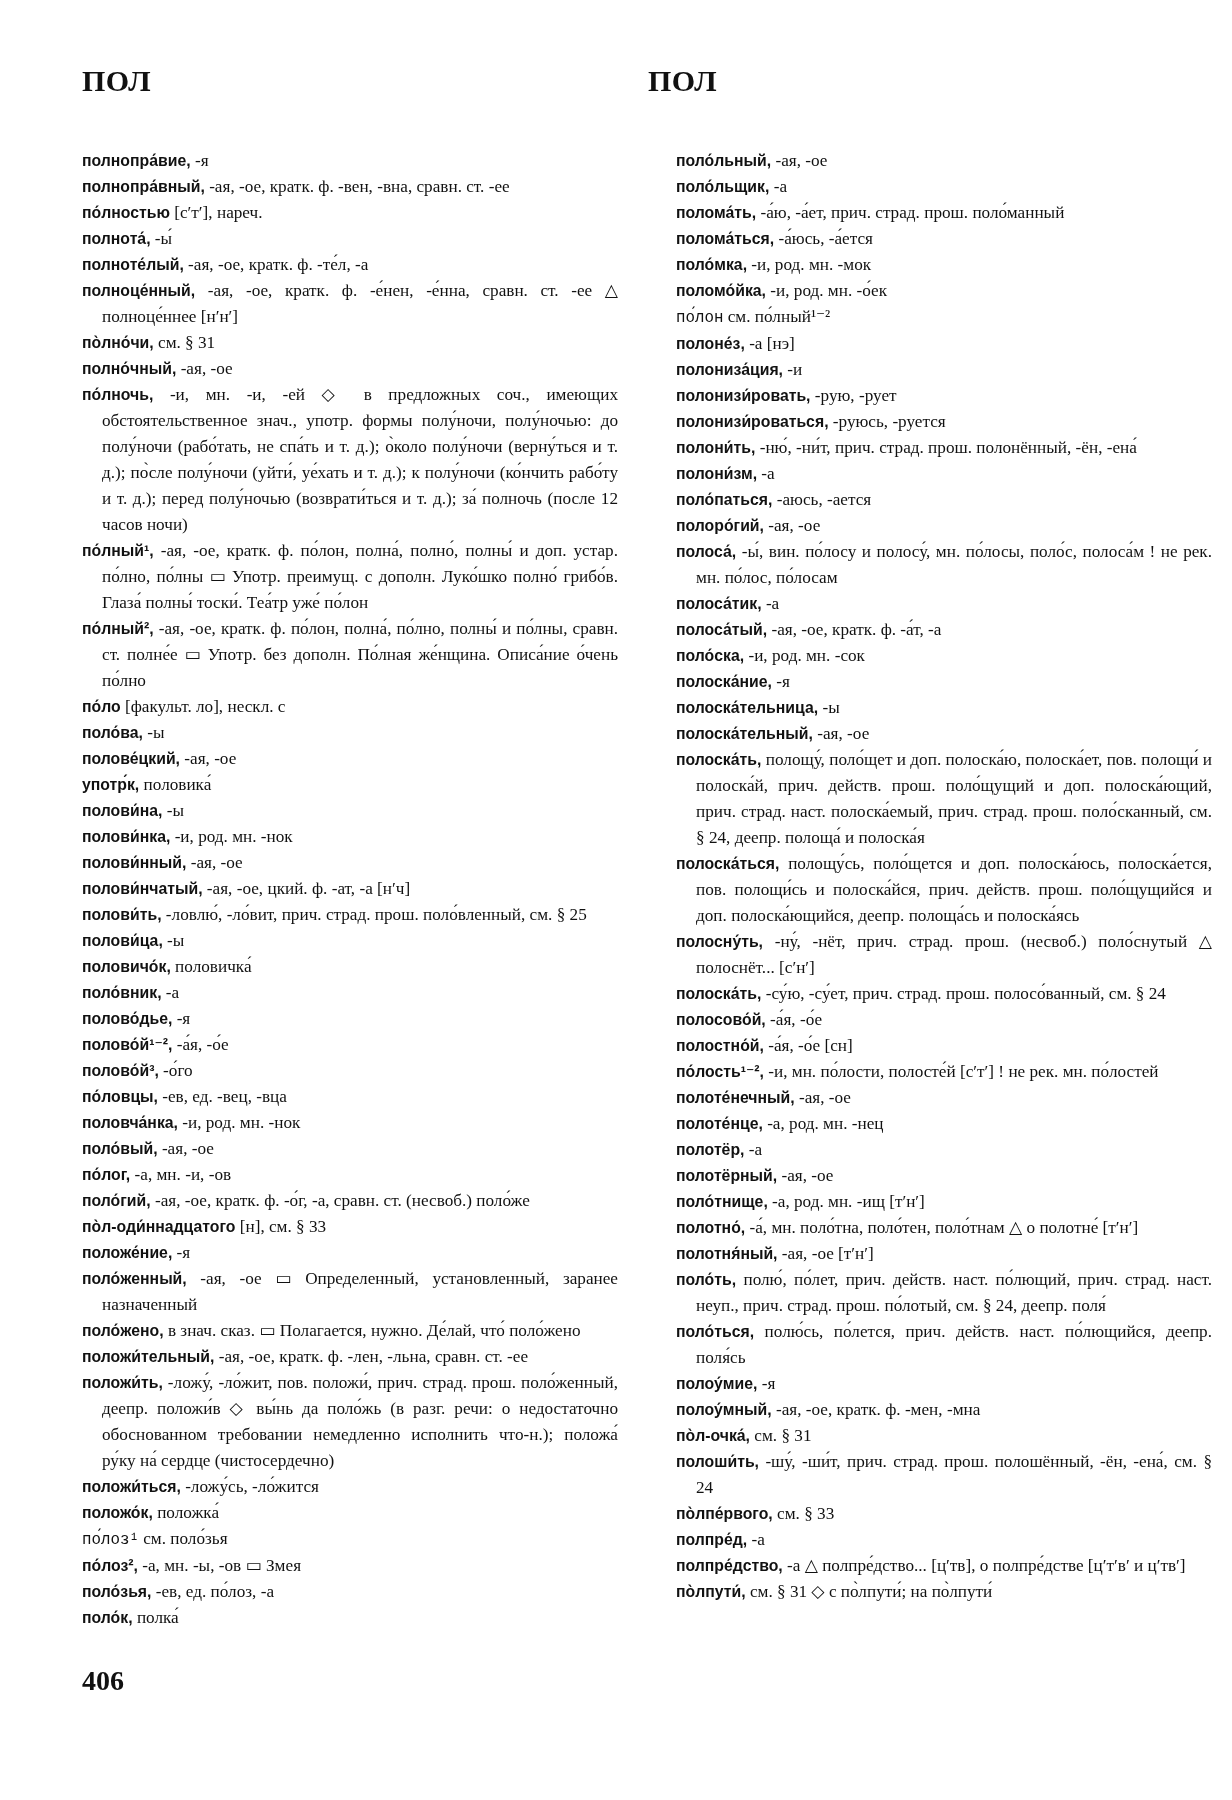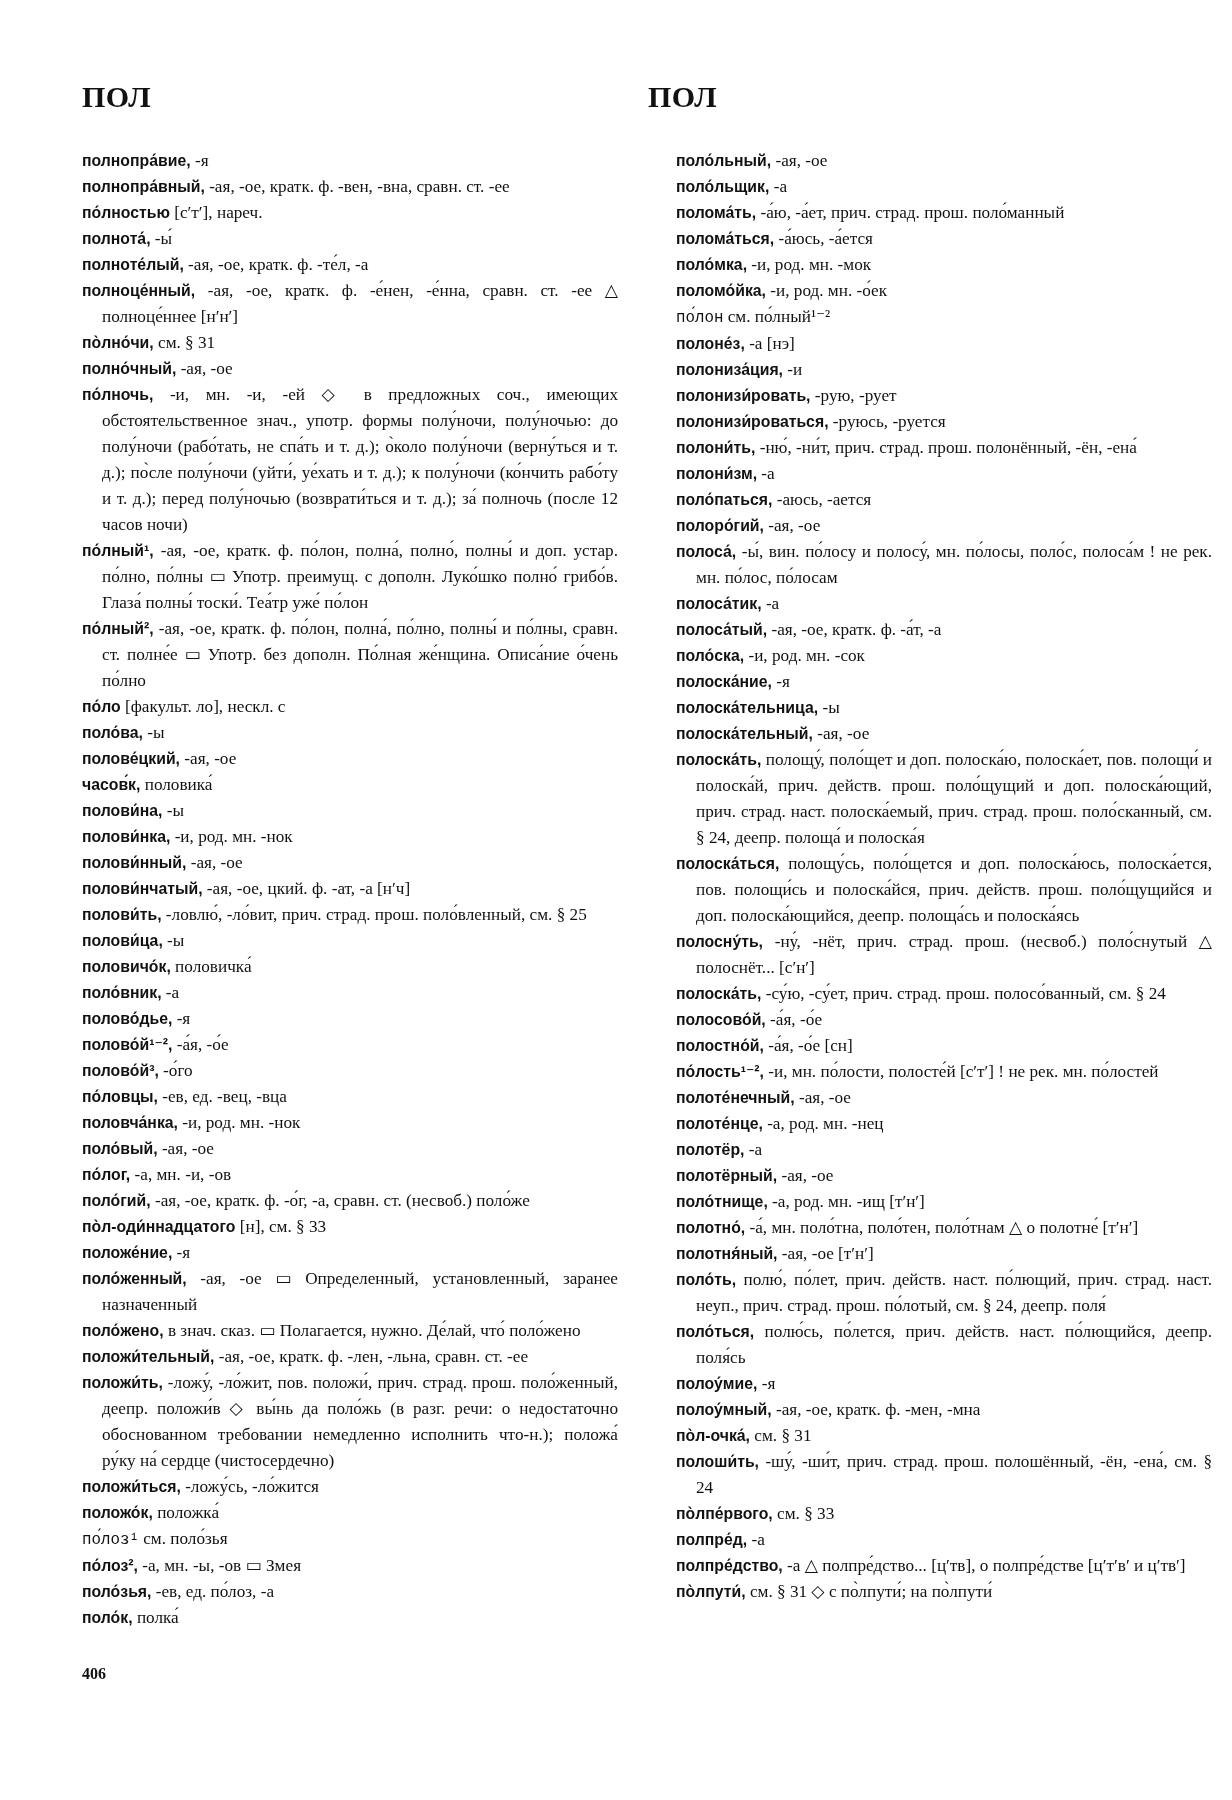--- a/index.html
+++ b/index.html
@@ -1,27 +1,27 @@
 <!DOCTYPE html>
 <html><head>
 <meta charset="utf-8">
 <style>
   html, body { margin: 0; padding: 0; background: #ffffff; }
   body { width: 1232px; height: 1800px; position: relative; overflow: hidden;
          font-family: "Liberation Serif", "DejaVu Serif", serif; color: #111; }
-  .running-head { position: absolute; top: 80px; font-size: 30px; font-weight: bold; letter-spacing: 0.5px; }
+  .running-head { position: absolute; top: 64px; font-size: 30px; font-weight: bold; letter-spacing: 0.5px; }
   .rh-left { left: 82px; }
   .rh-right { left: 648px; }
   .column { position: absolute; top: 148px; width: 536px; font-size: 17.2px; line-height: 26px; }
   .col-left { left: 82px; }
   .col-right { left: 648px; margin-left: 28px; }
   .entry { padding-left: 20px; text-indent: -20px; text-align: justify; margin: 0; }
   .hw { font-weight: bold; font-family: "Liberation Sans", "DejaVu Sans", sans-serif; font-size: 15.8px; }
   .hw-plain { font-weight: normal; font-family: Liberation Mono, monospace; }
-  .page-number { position: absolute; left: 82px; top: 1665px; font-size: 16px; font-weight: bold; text-align: center; }
+  .page-number { position: absolute; left: 82px; top: 1665px; font-size: 28px; font-weight: bold; text-align: center; }
 </style>
 </head>
 <body>
 
 <div class="running-head rh-left">ПОЛ</div>
 <div class="running-head rh-right">ПОЛ</div>
 
 <div class="column col-left" id="col-left">
     <p class="entry"><span class="hw">полнопра́вие,</span><span> -я</span></p>
     <p class="entry"><span class="hw">полнопра́вный,</span><span> -ая, -ое, кратк. ф. -вен, -вна, сравн. ст. -ее</span></p>
@@ -30,21 +30,21 @@
     <p class="entry"><span class="hw">полноте́лый,</span><span> -ая, -ое, кратк. ф. -те́л, -а</span></p>
     <p class="entry"><span class="hw">полноце́нный,</span><span> -ая, -ое, кратк. ф. -е́нен, -е́нна, сравн. ст. -ее △ полноце́ннее [нʹнʹ]</span></p>
     <p class="entry"><span class="hw">по̀лно́чи,</span><span> см. § 31</span></p>
     <p class="entry"><span class="hw">полно́чный,</span><span> -ая, -ое</span></p>
     <p class="entry"><span class="hw">по́лночь,</span><span> -и, мн. -и, -ей ◇ в предложных соч., имеющих обстоятельственное знач., употр. формы полу́ночи, полу́ночью: до полу́ночи (рабо́тать, не спа́ть и т. д.); о̀коло полу́ночи (верну́ться и т. д.); по̀сле полу́ночи (уйти́, уе́хать и т. д.); к полу́ночи (ко́нчить рабо́ту и т. д.); перед полу́ночью (возврати́ться и т. д.); за́ полночь (после 12 часов ночи)</span></p>
     <p class="entry"><span class="hw">по́лный¹,</span><span> -ая, -ое, кратк. ф. по́лон, полна́, полно́, полны́ и доп. устар. по́лно, по́лны ▭ Употр. преимущ. с дополн. Луко́шко полно́ грибо́в. Глаза́ полны́ тоски́. Теа́тр уже́ по́лон</span></p>
     <p class="entry"><span class="hw">по́лный²,</span><span> -ая, -ое, кратк. ф. по́лон, полна́, по́лно, полны́ и по́лны, сравн. ст. полне́е ▭ Употр. без дополн. По́лная же́нщина. Описа́ние о́чень по́лно</span></p>
     <p class="entry"><span class="hw">по́ло</span><span> [факульт. ло], нескл. с</span></p>
     <p class="entry"><span class="hw">поло́ва,</span><span> -ы</span></p>
     <p class="entry"><span class="hw">полове́цкий,</span><span> -ая, -ое</span></p>
-    <p class="entry"><span class="hw">часов́к,</span><span> половика́</span></p>
+    <p class="entry"><span class="hw">употр́к,</span><span> половика́</span></p>
     <p class="entry"><span class="hw">полови́на,</span><span> -ы</span></p>
     <p class="entry"><span class="hw">полови́нка,</span><span> -и, род. мн. -нок</span></p>
     <p class="entry"><span class="hw">полови́нный,</span><span> -ая, -ое</span></p>
     <p class="entry"><span class="hw">полови́нчатый,</span><span> -ая, -ое, цкий. ф. -ат, -а [нʹч]</span></p>
     <p class="entry"><span class="hw">полови́ть,</span><span> -ловлю́, -ло́вит, прич. страд. прош. поло́вленный, см. § 25</span></p>
     <p class="entry"><span class="hw">полови́ца,</span><span> -ы</span></p>
     <p class="entry"><span class="hw">половичо́к,</span><span> половичка́</span></p>
     <p class="entry"><span class="hw">поло́вник,</span><span> -а</span></p>
     <p class="entry"><span class="hw">полово́дье,</span><span> -я</span></p>
     <p class="entry"><span class="hw">полово́й¹⁻²,</span><span> -а́я, -о́е</span></p>

